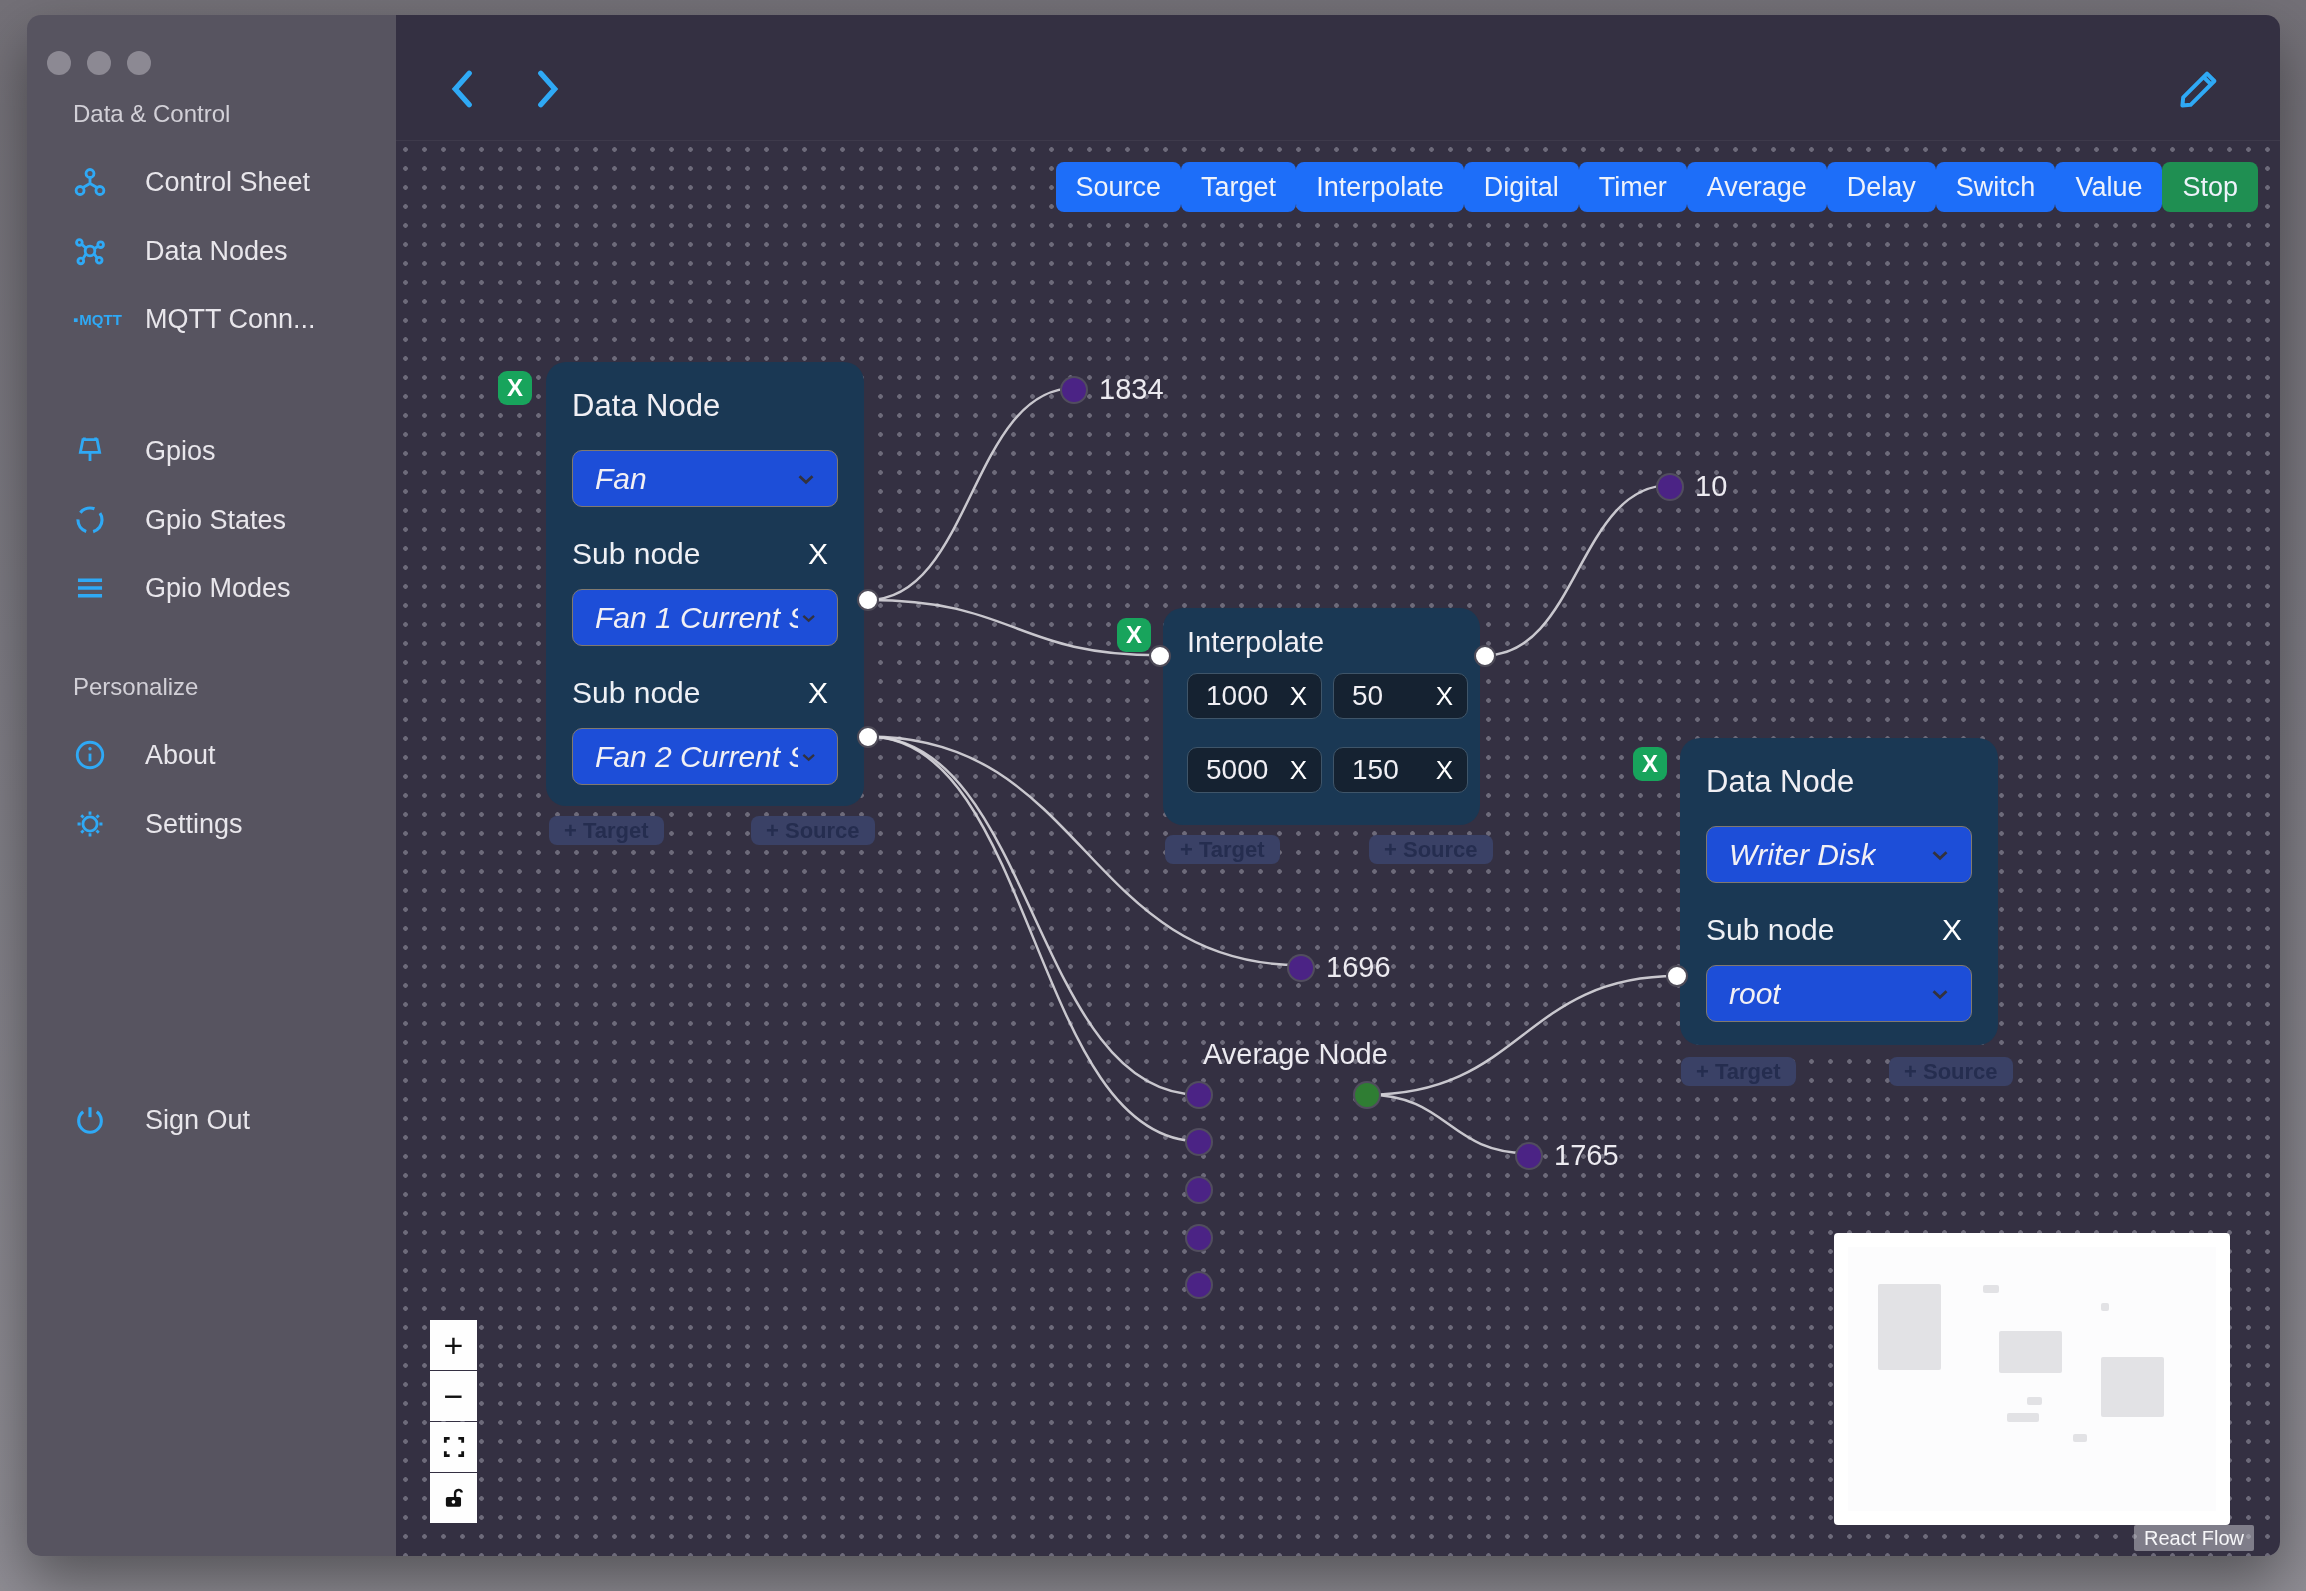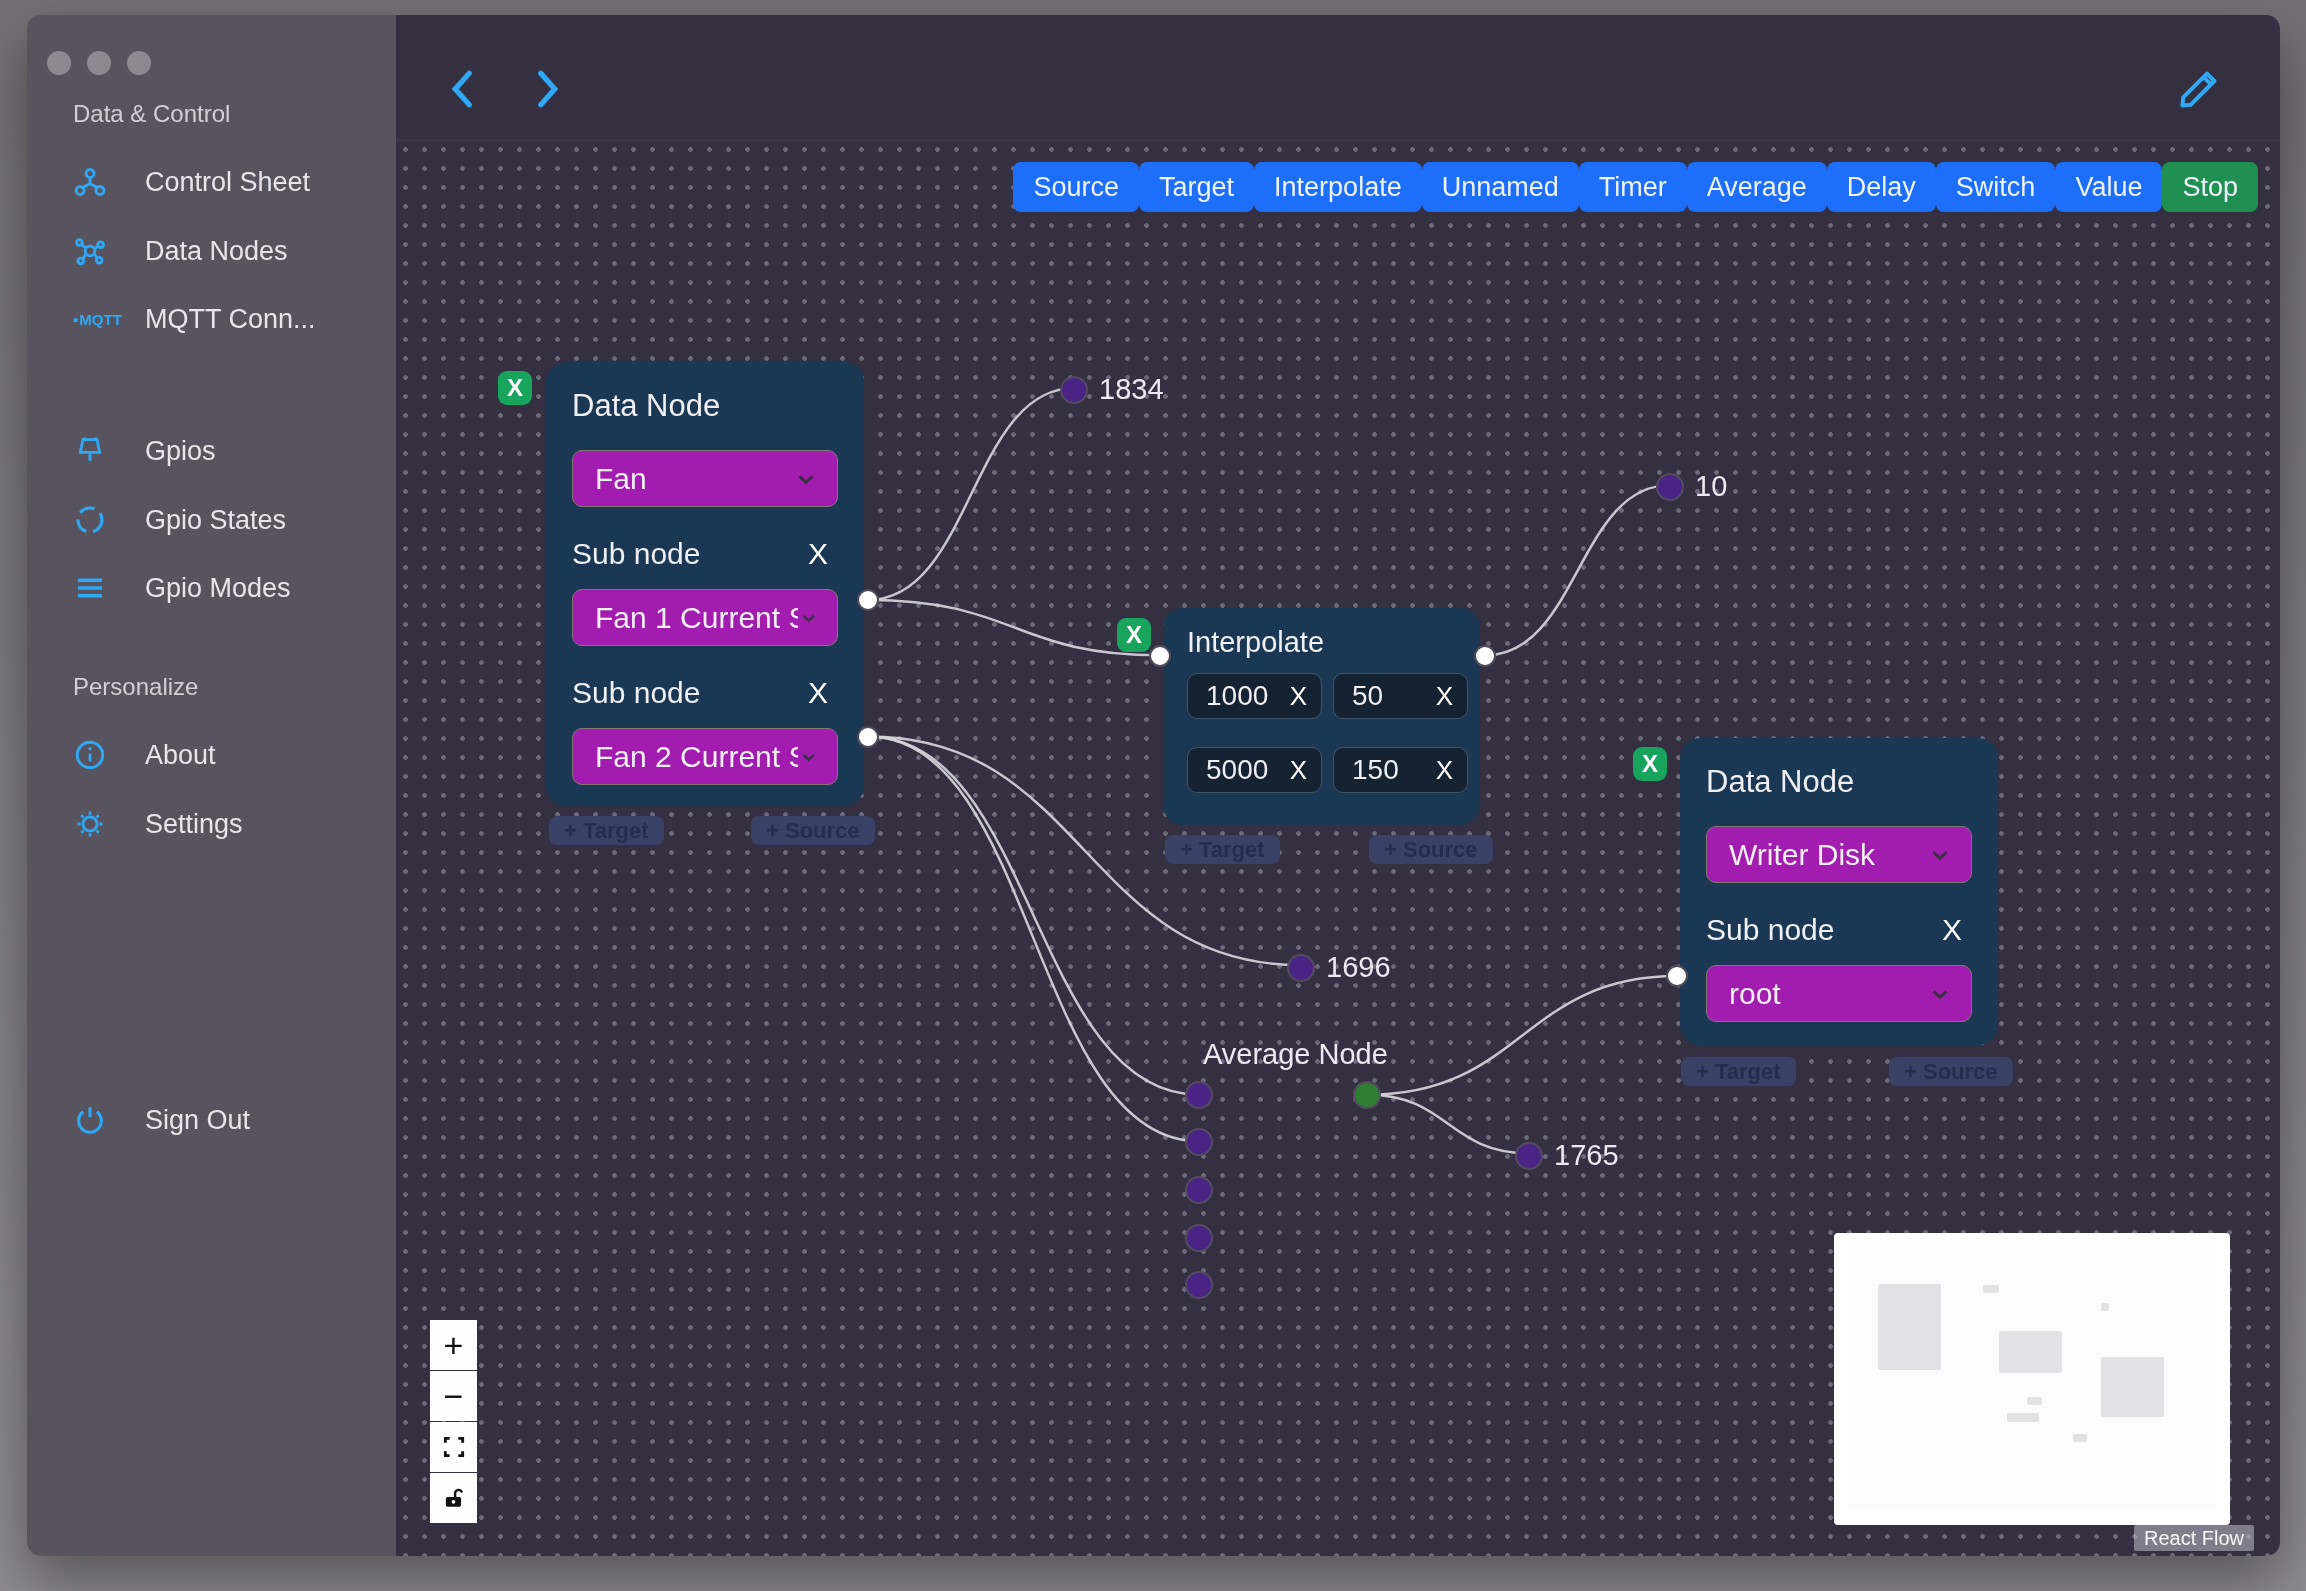--- a/index.html
+++ b/index.html
@@ -53,23 +53,23 @@
   .pal-btn.green { background:#1f8f52; }
 
   
   svg.edges { position:absolute; left:0; top:0; pointer-events:none; }
   svg.edges path { fill:none; stroke:#d6d5da; stroke-width:2.5; opacity:.92; }
 
   
   .flow-card { position:absolute; background:#1a3854; border-radius:20px; color:#eef0f5;
     padding:26px 26px; }
   .fc-title { font-size:31px; color:#f0eff4; margin-bottom:26px; }
-  .select { height:57px; background:#a21caf; border:1px solid #80796f; border-radius:10px;
+  .select { height:57px; background:#1d4ed8; border:1px solid #80796f; border-radius:10px;
     display:flex; align-items:center; justify-content:space-between; padding:0 18px 0 22px;
-    font-size:30px; color:#f2f0f4; cursor:pointer; }
+    font-size:30px; color:#f2f0f4; cursor:pointer;font-style:italic; }
   .select span { white-space:nowrap; overflow:hidden; max-width:208px; }
   .sub-row { display:flex; align-items:flex-end; justify-content:space-between;
     margin:30px 4px 18px 0; font-size:30px; }
   .x-btn { font-size:30px; color:#fff; background:none; border:none; cursor:pointer;
     font-family:"Liberation Sans",sans-serif; padding:0 6px; }
 
   .delete-badge { position:absolute; width:34px; height:34px; background:#18a45c;
     border-radius:9px; color:#fff; font-size:24px; font-weight:bold; display:flex;
     align-items:center; justify-content:center; cursor:pointer; }
 
@@ -240,21 +240,21 @@
       <svg width="48" height="48" viewBox="0 0 24 24" fill="none" stroke="#2fa9f5" stroke-width="2" stroke-linejoin="round">
         <path d="M16.5 3.8 20.2 7.5 8.3 19.4l-4.1.4.4-4.1L16.5 3.8z"></path>
           <path d="M14.8 5.5l3.7 3.7"></path>
         </svg>
     </div>
 
     <div class="palette">
       <button class="pal-btn">Source</button>
       <button class="pal-btn">Target</button>
       <button class="pal-btn">Interpolate</button>
-      <button class="pal-btn">Unnamed</button>
+      <button class="pal-btn">Digital</button>
       <button class="pal-btn">Timer</button>
       <button class="pal-btn">Average</button>
       <button class="pal-btn">Delay</button>
       <button class="pal-btn">Switch</button>
       <button class="pal-btn">Value</button>
       <button class="pal-btn green">Stop</button>
     </div>
 
     <svg class="edges" width="1884" height="1541" viewBox="0 0 1903 1557">
       <path d="M 477 591 C 581 591, 581 377, 685 377"></path>

